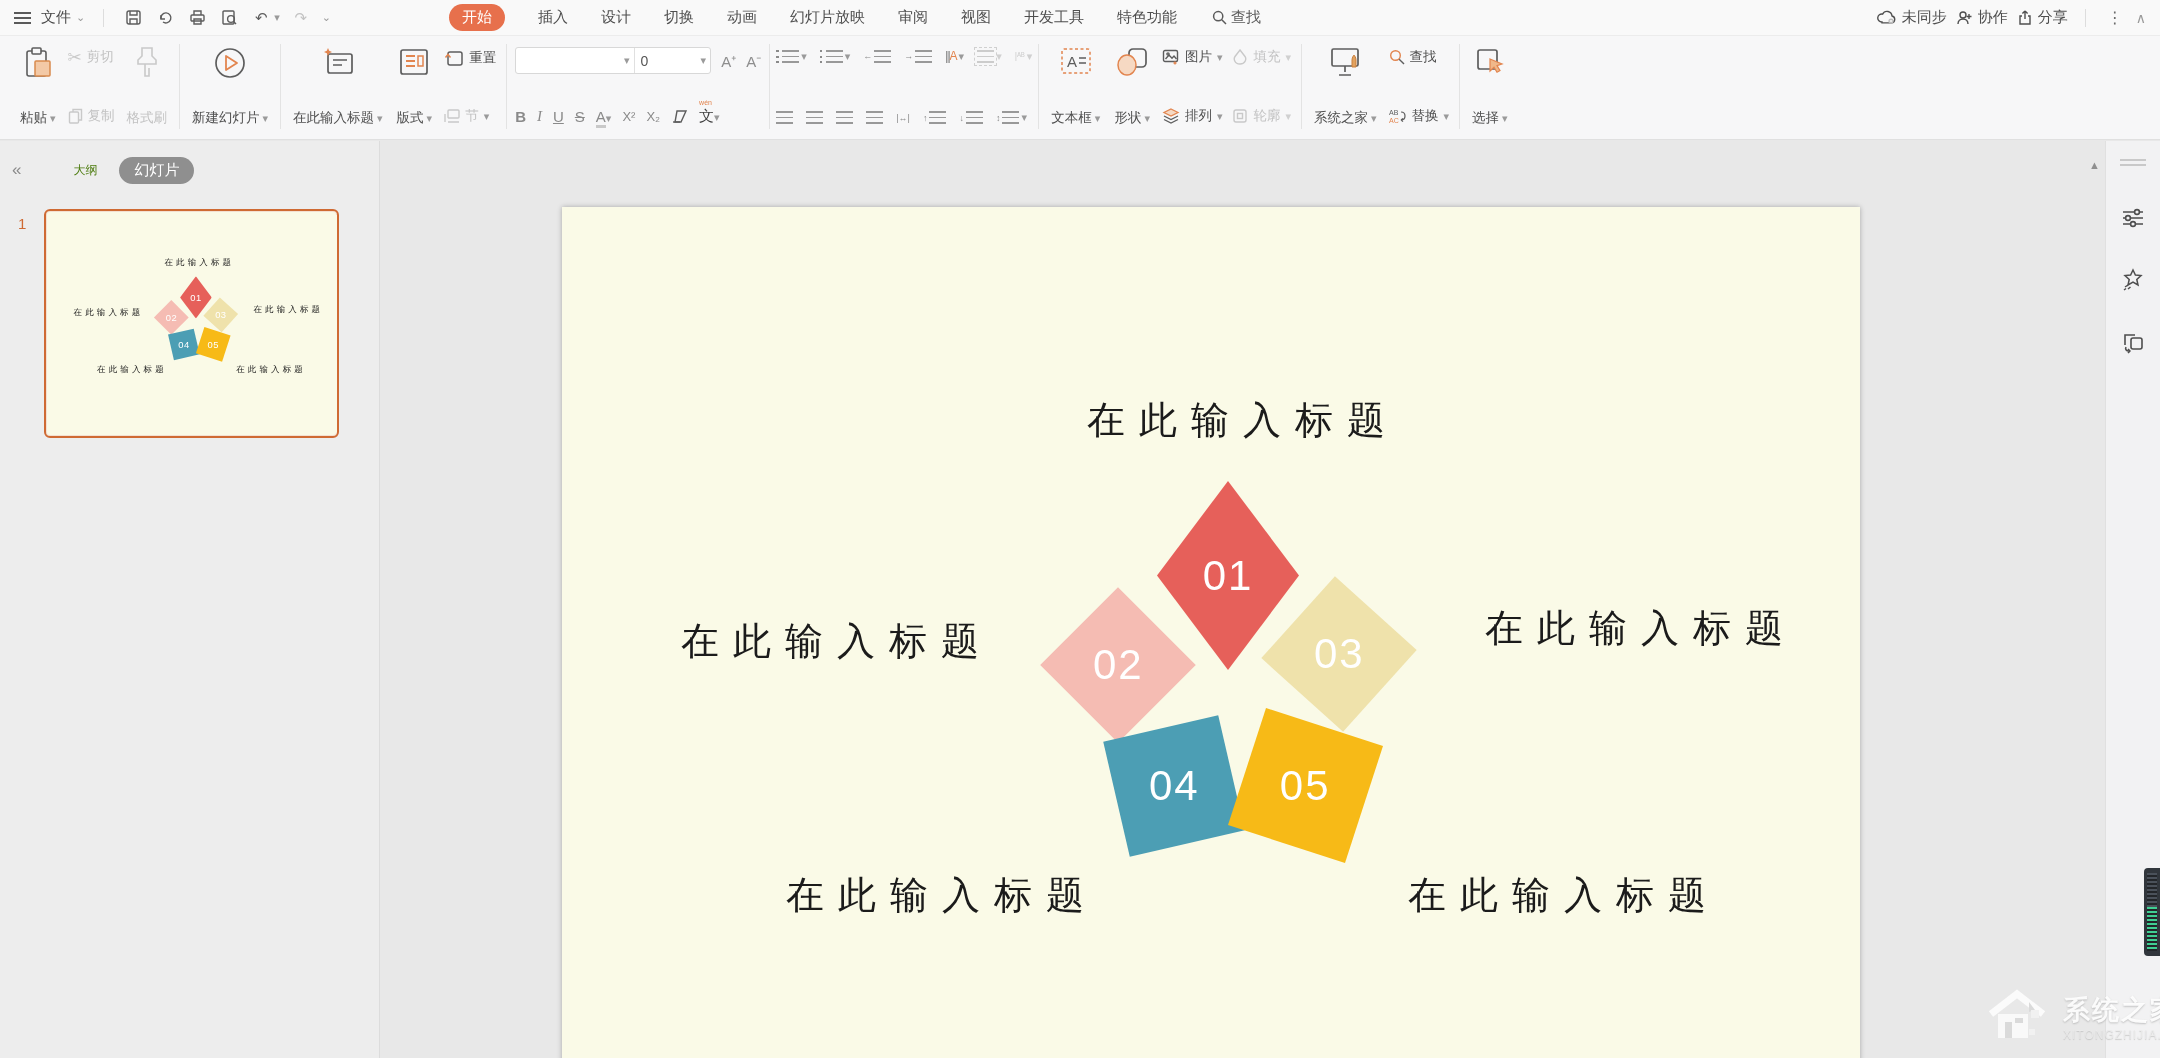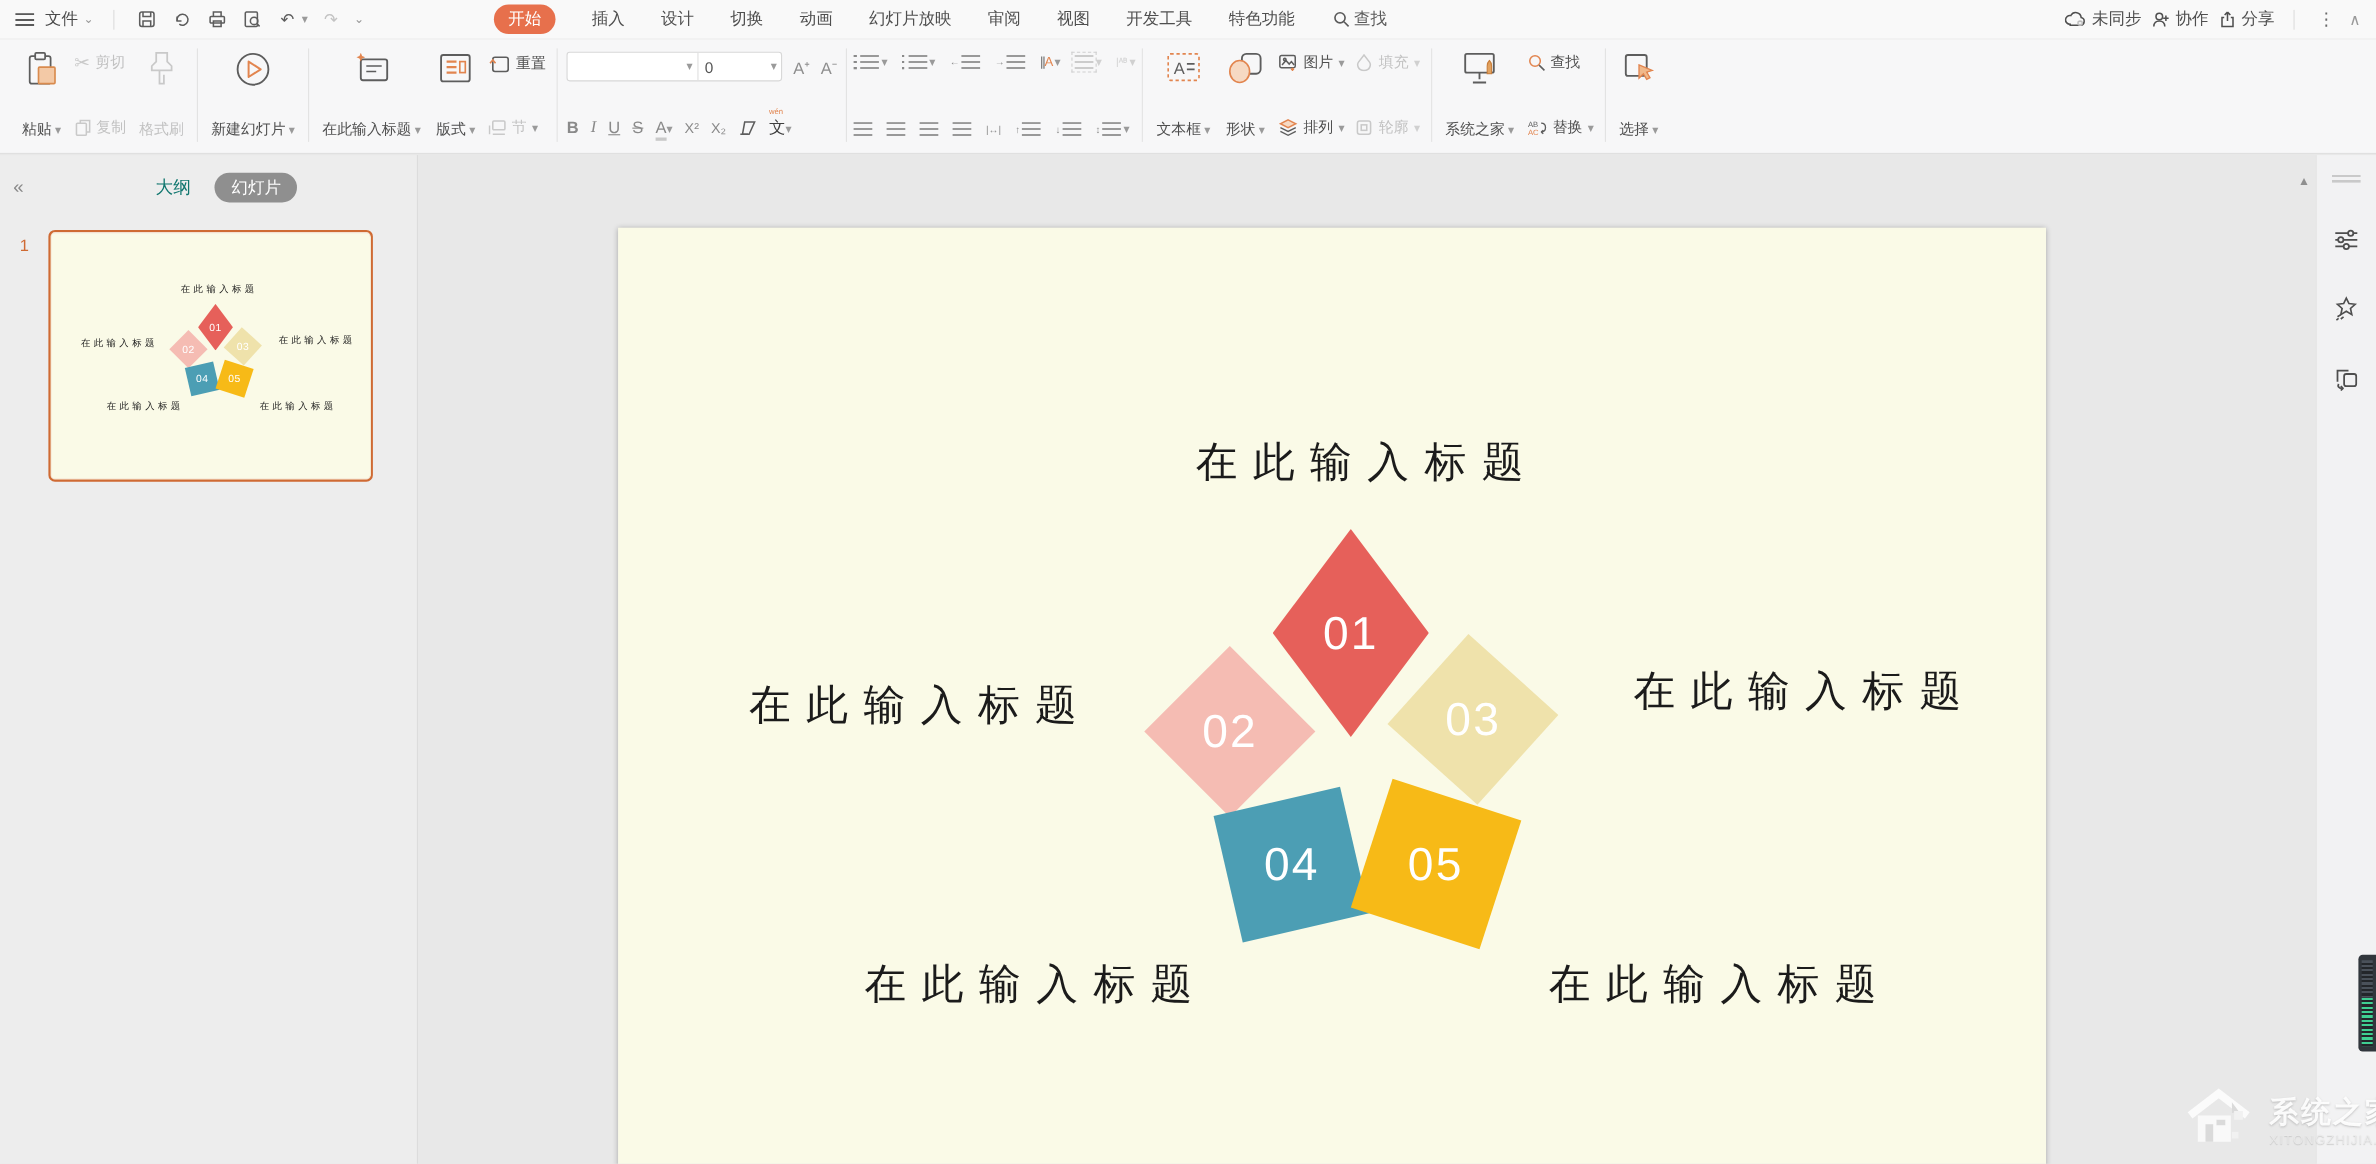--- a/index.html
+++ b/index.html
@@ -70,21 +70,21 @@
   .mini-mark { font-size:9px; color:#8a8a8a; }
   .txtdir { font-size:12px; color:#6a6a6a; letter-spacing:-1px; }
   .txtdir b { color:#e2854f; font-weight:normal; }
   
 
   
   .workspace { position:absolute; left:0; top:141px; right:0; bottom:0; display:flex; }
   .left-panel { width:380px; background:#ededed; border-right:1px solid #dcdcdc; flex:none; }
   .panel-header { height:58px; display:flex; align-items:center; padding:0 12px; }
   .collapse { color:#8a8a8a; font-size:17px; }
-  .outline-tab { margin-left:120px; color:#0f766e; font-size:16px; }
+  .outline-tab { margin-left:52px; color:#4d7c0f; font-size:12px; }
   .slides-pill { margin-left:22px; background:#8f8f8f; color:#fff; font-size:15px;
     border-radius:14px; padding:4px 15px; }
   .slide-item { display:flex; padding:10px 0 0 18px; }
   .slide-no { width:26px; color:#cf6a33; font-size:15px; padding-top:6px; }
   .thumb { width:295px; height:229px; border:2px solid #cf6a33; border-radius:6px;
     background:#fafae7; overflow:hidden; box-shadow:0 0 0 1px #f3e0d2 inset; }
   .mini { transform:scale(0.2236); transform-origin:0 0; margin:4px 0 0 1px; }
 
   .canvas { position:relative; flex:1; background:#e8e8e8; overflow:hidden; }
   .slide { position:absolute; left:182px; top:66px; width:1298px; height:973px;

